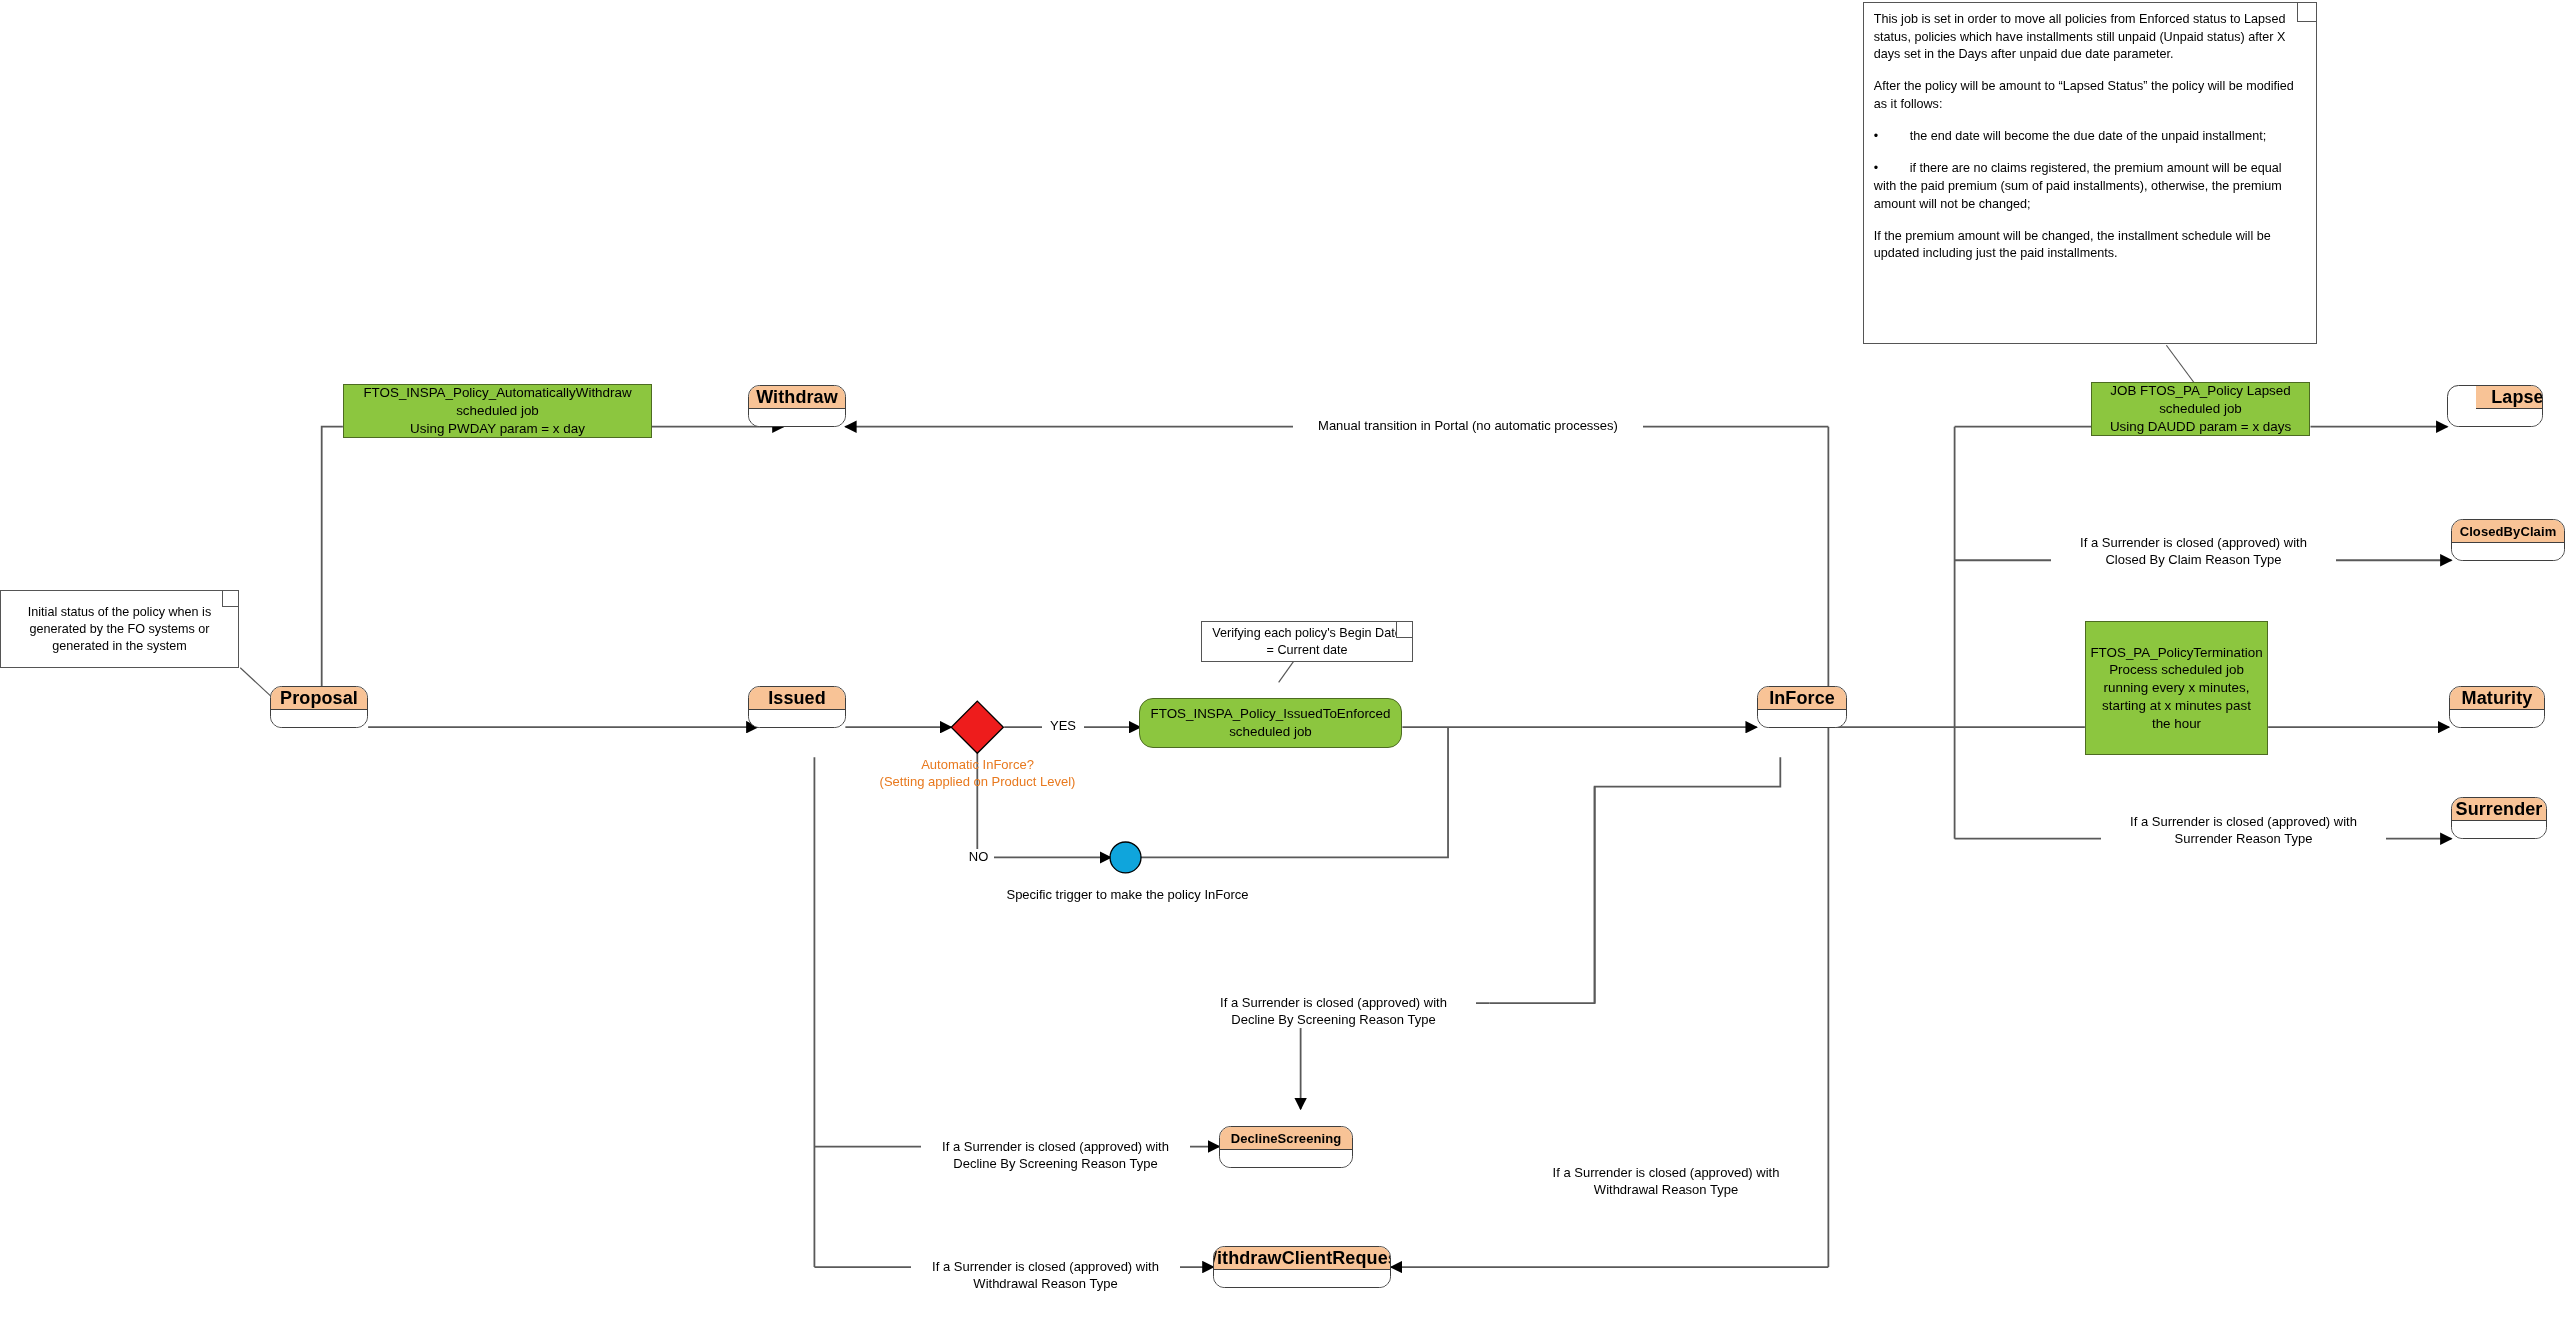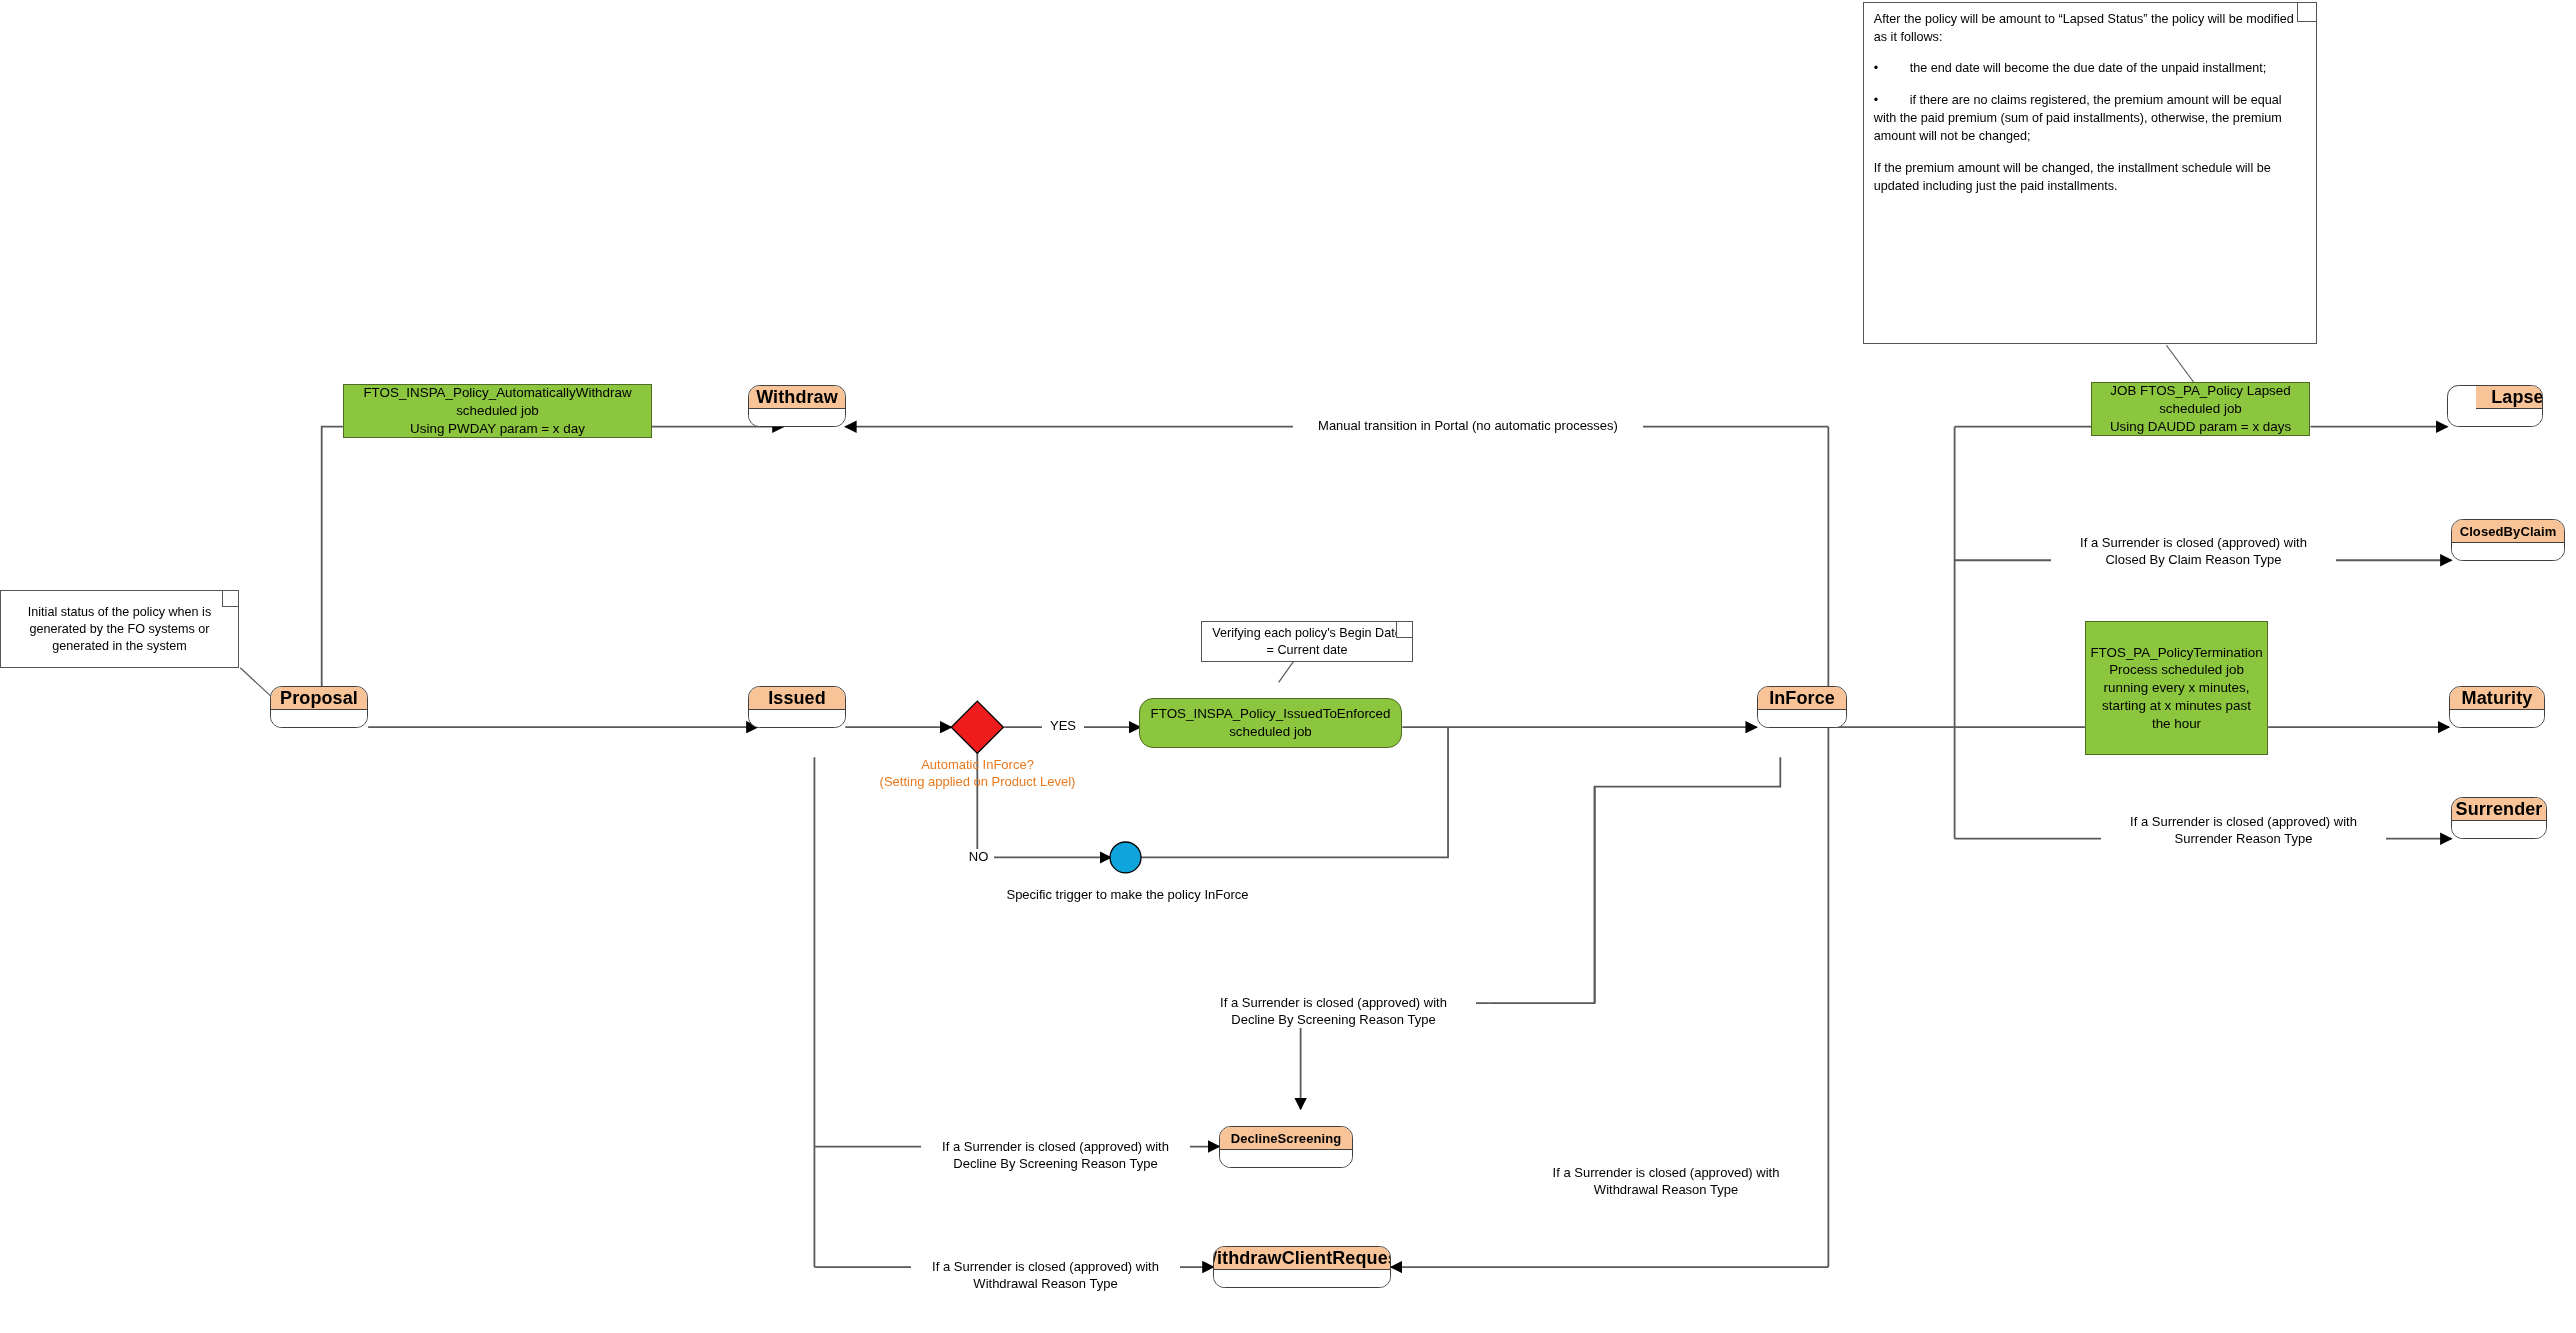--- a/index.html
+++ b/index.html
@@ -188,20 +188,21 @@
     <span>Initial status of the policy when is generated by the FO systems or generated in the system</span>
     <span class="fold"></span>
   </div>
 
   <div class="note centered" style="left:1201px;top:621px;width:212px;height:41px;display:flex;align-items:center;justify-content:center;">
     <span>Verifying each policy's Begin Date = Current date</span>
     <span class="fold"></span>
   </div>
 
   <div class="note big" style="left:1863px;top:1.6px;width:454px;height:342px;">
+    <p>This job is set in order to move all policies from Enforced status to Lapsed status, policies which have installments still unpaid (Unpaid status) after X days set in the Days after unpaid due date parameter.</p>
     <p>After the policy will be amount to “Lapsed Status” the policy will be modified as it follows:</p>
     <p class="bullet">
       <span class="b">•</span><span>the end date will become the due date of the unpaid installment;</span>
     </p>
     <p class="bullet">
       <span class="b">•</span><span>if there are no claims registered, the premium amount will be equal with the paid premium (sum of paid installments), otherwise, the premium amount will not be changed;</span>
     </p>
     <p>If the premium amount will be changed, the installment schedule will be updated including just the paid installments.</p>
     <span class="fold" style="width:18px;height:18px;"></span>
   </div>

